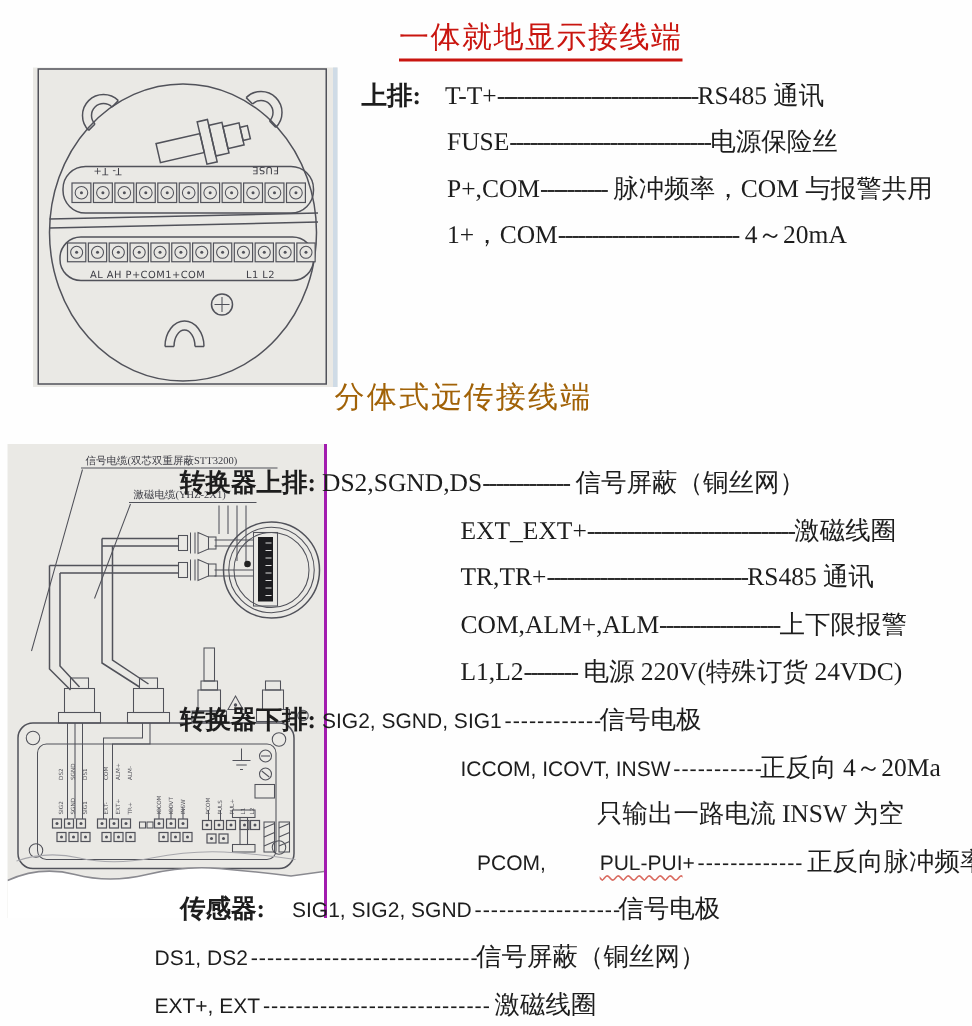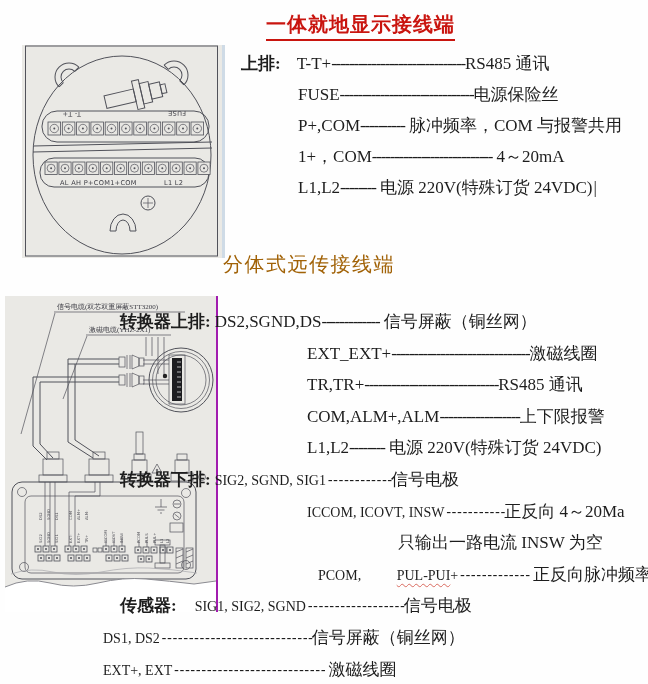--- a/index.html
+++ b/index.html
@@ -1,31 +1,31 @@
 <!DOCTYPE html>
 <html style="--title-red: #c9150f; --ink: #1d1d1d; --photo-bg: #eae9e5; --line-gray: #51525a; --edge-blue: #cfdbe6; --wavy-red: #d96a5f;"><head>
 <meta charset="utf-8">
 <style>
   html,body{margin:0;padding:0;background:#fff;}
   .page{position:relative;width:648px;height:684px;background:#fefefe;overflow:hidden;
         font-family:"Liberation Serif","DejaVu Serif",serif;color:var(--ink,#1d1d1d);}
-  .title{position:absolute;left:266px;top:11px;font-size:20px;font-weight:bold;
+  .title{position:absolute;left:266px;top:11px;font-size:20px;font-weight:normal;
          color:var(--title-red,#c9150f);border-bottom:2px solid var(--title-red,#c9150f);
          padding-bottom:1px;letter-spacing:1px;white-space:nowrap;}
   .subtitle{position:absolute;left:223px;top:251px;font-size:20px;color:#a16207;
             letter-spacing:1.5px;white-space:nowrap;}
   .tlist{position:absolute;left:0;width:516px;}
   .toplist{top:48px;}
   .botlist{top:306px;}
   .row{white-space:nowrap;font-size:17px;}
   .toplist .row{height:31px;line-height:31px;}
   .botlist .row{height:31.6px;line-height:31.6px;}
   .pfx{font-weight:bold;}
   .dash{letter-spacing:-1.2px;}
-  .mono .term,.mono .pre,.mono .wavy,.mono .post{font-family:Liberation Serif, serif;font-size:14px;}
+  .mono .term,.mono .pre,.mono .wavy,.mono .post{font-family:Liberation Sans, sans-serif;font-size:14px;}
   .mono .dash{font-family:"DejaVu Sans Mono","Liberation Mono",monospace;font-size:14px;letter-spacing:-3px;}
   .wavy{text-decoration:underline;text-decoration-style:wavy;text-decoration-color:#d96a5f;
         text-decoration-thickness:1px;text-underline-offset:3px;margin-left:32px;}
   .cursorbar{font-weight:normal;margin-left:1px;}
   
   .p185{padding-left:103px}.p213{padding-left:120px}.p241{padding-left:241px}
   .p298{padding-left:298px}.p307{padding-left:307px}.p318{padding-left:318px}.p398{padding-left:398px}
   .toplist .r0 .pfx{margin-right:16px}
   .toplist .r2 .pfx{margin-right:3px}
   .botlist .r0 .pfx,.botlist .r5 .pfx{margin-right:4px}
@@ -131,21 +131,20 @@
           </g>
       </defs>
     </svg>
   </div>
 
   <div class="tlist toplist">
     <div class="row r0 p241"><b class="pfx">上排:</b><span class="term">T-T+</span><span class="dash">------------------------------</span><span class="desc">RS485 通讯</span></div>
     <div class="row r1 p298"><span class="term">FUSE</span><span class="dash">------------------------------</span><span class="desc">电源保险丝</span></div>
     <div class="row r3 p298"><span class="term">P+,COM</span><span class="dash">----------</span><span class="desc"> 脉冲频率，COM 与报警共用</span></div>
     <div class="row r4 p298"><span class="term">1+，COM</span><span class="dash">---------------------------</span><span class="desc"> 4～20mA</span></div>
-    <div class="row r5 p298"><span class="term">L1,L2</span><span class="dash">--------</span><span class="desc"> 电源 220V(特殊订货 24VDC)</span><span class="cursorbar">|</span></div>
   </div>
 
   <div class="subtitle">分体式远传接线端</div>
 
   <div class="photo photo2">
     <svg width="211" height="316" viewBox="0 0 211 316">
 
       <text class="t7" x="52" y="13">信号电缆(双芯双重屏蔽STT3200)</text>
       <line x1="49" y1="16" x2="180" y2="16" class="lnt"></line>
       <text class="t7" x="84" y="36">激磁电缆(YHZ-2X1)</text>

